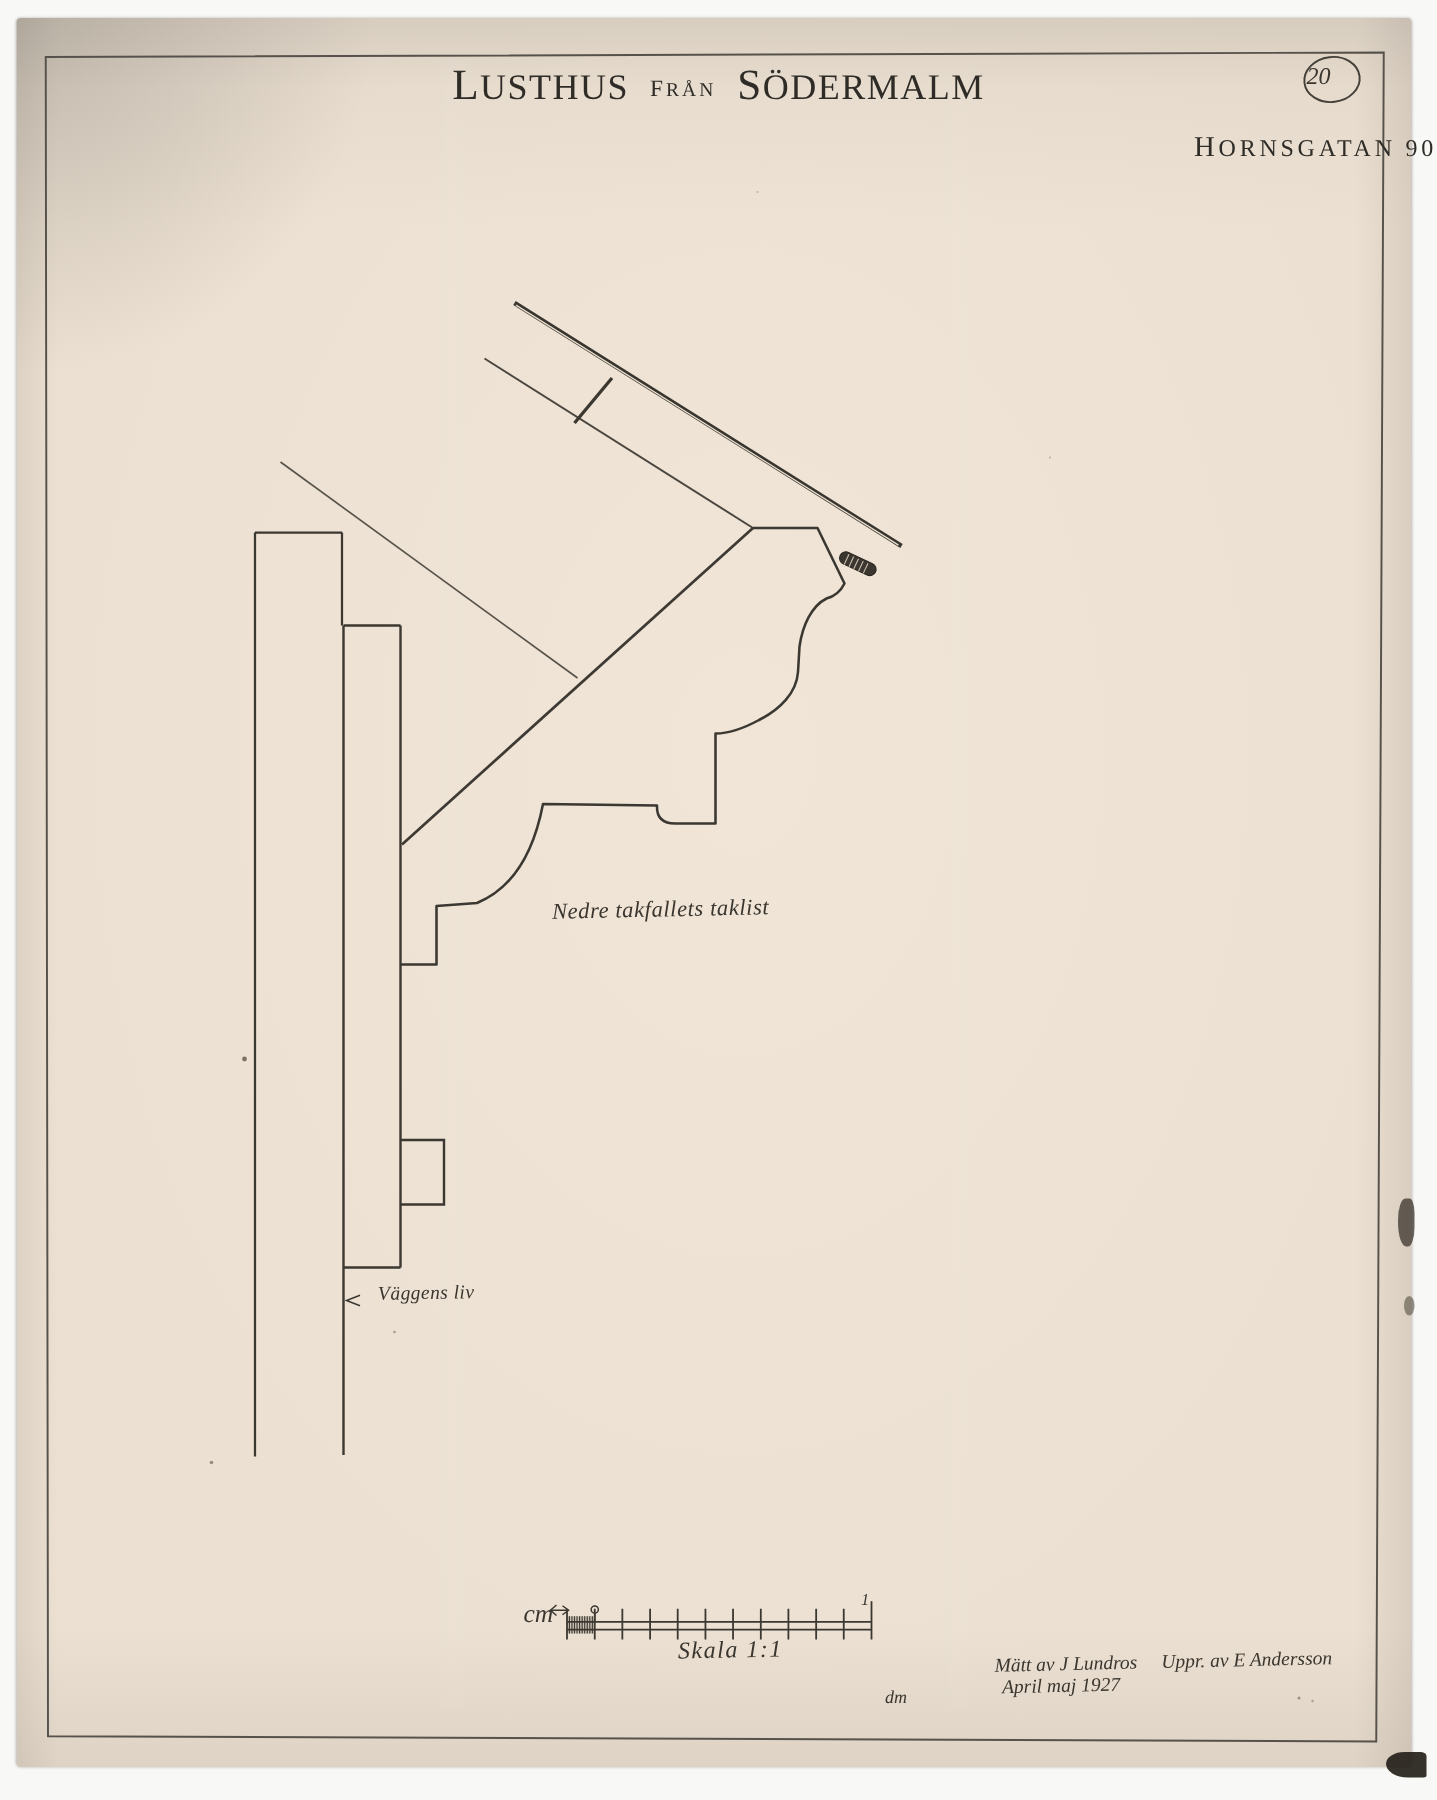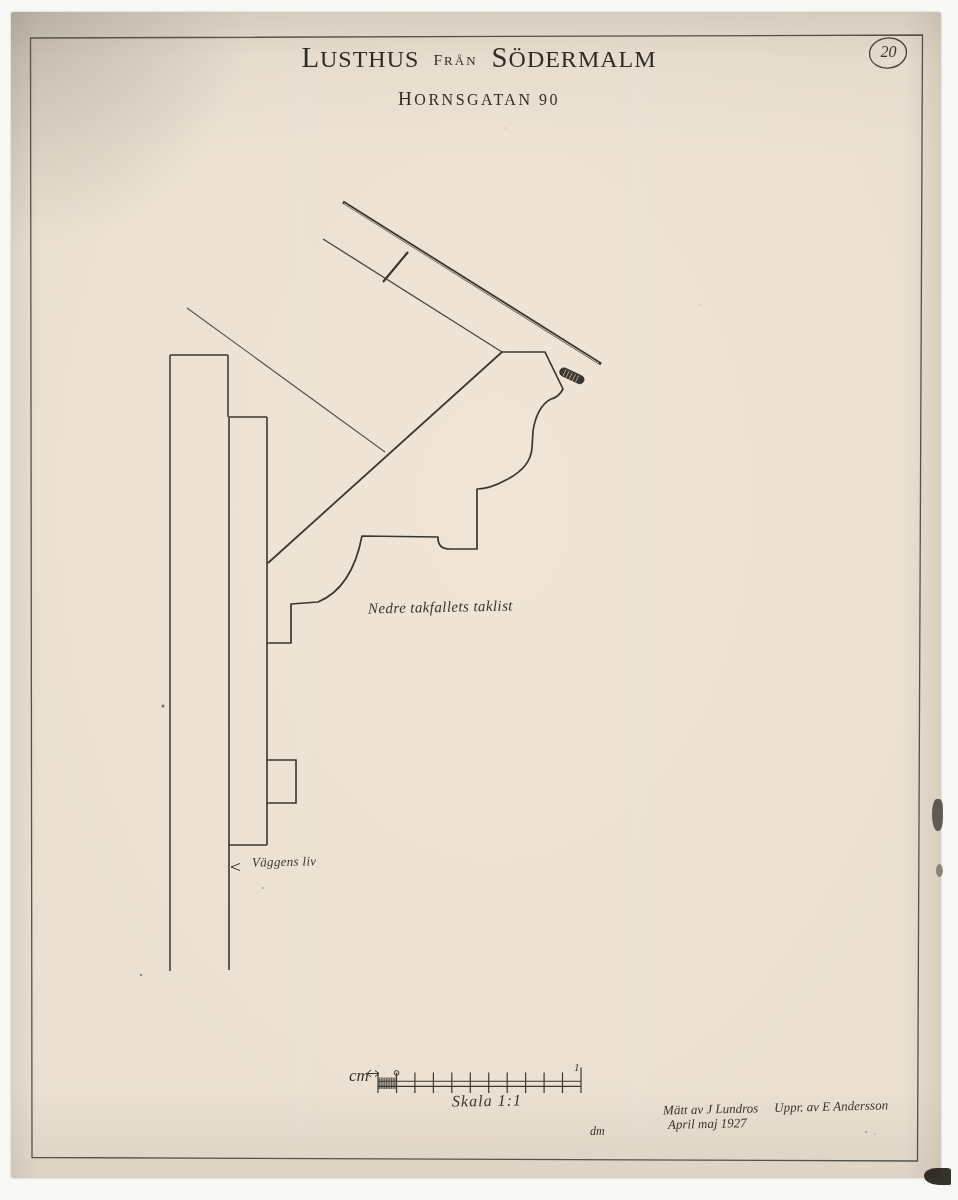--- a/index.html
+++ b/index.html
@@ -30,26 +30,26 @@
   
   .lbl{position:absolute;color:#33302a;white-space:nowrap;}
   .title-row{
     left:0;top:44px;width:958px;text-align:center;
     letter-spacing:1px;color:#2f2c27;
   }
   .tword{display:inline-block;font-size:24px;line-height:26px;}
   .tword::first-letter{font-size:120%;}
   .tword.small{font-size:13px;vertical-align:2px;letter-spacing:2px;margin:0 9px;}
   .subtitle-row{
-    left:0;top:86px;width:958px;text-align:center;
+    left:0;top:86px;width:958px;text-align:right;
     font-size:16px;letter-spacing:2.5px;color:#2f2c27;
   }
   .subtitle-row .tword{font-size:16px;}
   .sheetno{
-    left:871px;top:43px;width:35px;text-align:center;
+    left:871px;top:43px;width:35px;text-align:left;
     font-style:italic;font-size:16px;color:#3a362f;
   }
   .script{font-style:italic;color:#3a362f;}
   #cornice-label{left:368px;top:599px;font-size:15px;letter-spacing:0.4px;transform:rotate(-1.2deg);}
   #wall-label{left:252px;top:854px;font-size:13px;letter-spacing:0.3px;transform:rotate(-1deg);}
   #scale-caption{left:452px;top:1092px;font-size:16px;letter-spacing:1px;transform:rotate(-1deg);}
   #unit-left{left:349px;top:1066px;font-size:17px;}
   #unit-right{left:590px;top:1124px;font-size:12px;}
   #end-tick-label{left:574px;top:1061px;font-size:11px;}
   #sig-line1{left:663px;top:1100px;font-size:13px;transform:rotate(-1.3deg);}

